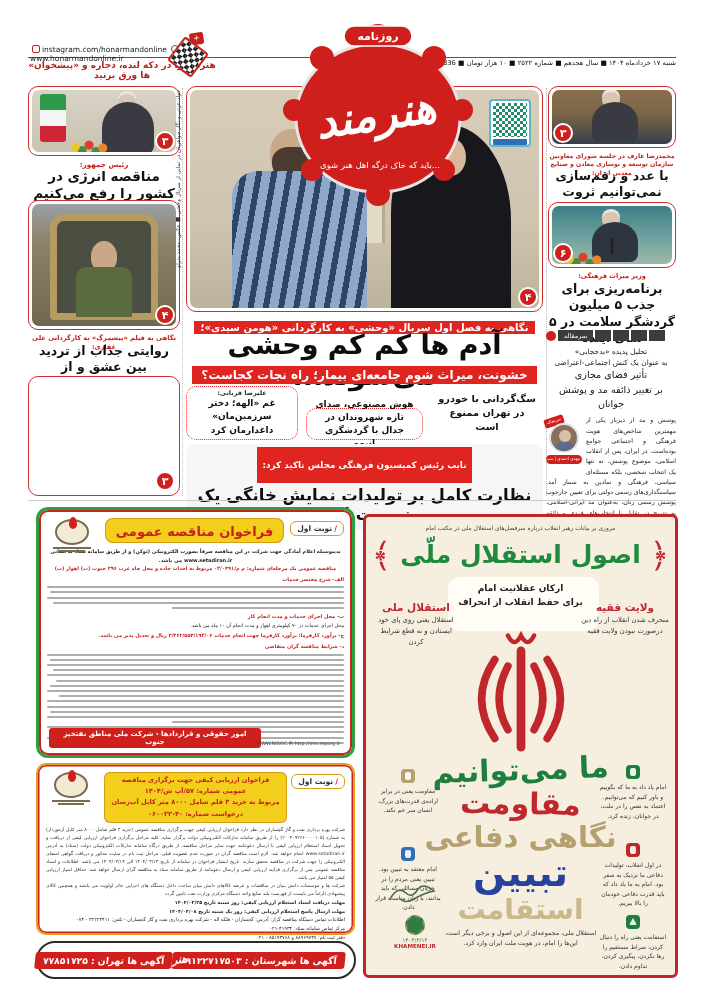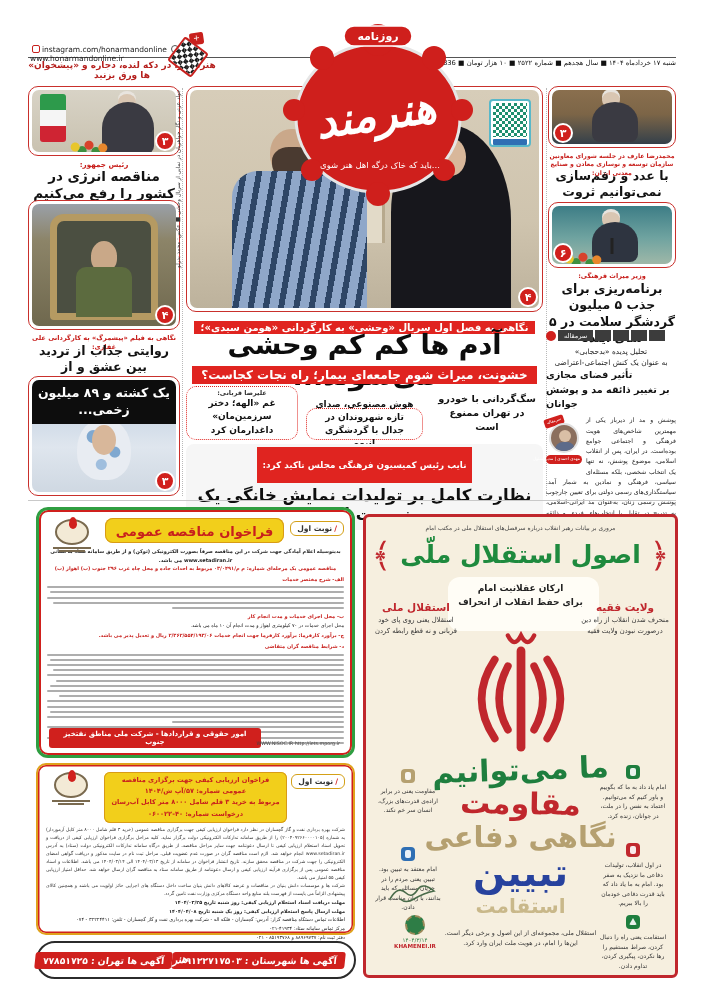--- a/index.html
+++ b/index.html
@@ -96,21 +96,21 @@
   .parl .pk{display:inline-block;background:#e02420;color:#fff;font-weight:bold;font-size:8.8px;padding:13px 6px;}
   .parl .ph2{font-size:16.5px;font-weight:900;color:#0f0f0f;margin-top:3px;}
 
   
   .edit{position:absolute;right:25px;top:330px;width:130px;}
   .edbar{display:flex;align-items:center;gap:2px;direction:ltr;}
   .edbar .sq{width:16px;height:11px;background:#3c3c3c;}
   .edbar .lbl{background:#3c3c3c;color:#fff;font-size:6.5px;padding:1.5px 6px;white-space:nowrap;}
   .edbar .dot{width:10px;height:10px;border-radius:50%;background:#d0201d;}
   .eddek{font-size:7.4px;color:#222;text-align:center;margin-top:5px;line-height:1.5;}
-  .edtitle{font-size:9.6px;font-weight:bold;color:#111;text-align:left;line-height:1.5;}
+  .edtitle{font-size:9.6px;font-weight:normal;color:#111;text-align:center;line-height:1.5;}
   .edbody{font-size:6.2px;color:#222;text-align:justify;line-height:1.65;margin-top:4px;}
   .edava{float:left;width:36px;height:54px;margin:2px 4px 2px 0;position:relative;}
   .edava .av{width:30px;height:30px;border-radius:50%;background:#8b6f5e;margin:6px auto 2px;border:2px solid #e2e2e2;position:relative;overflow:hidden;}
   .edava .av:before{content:"";position:absolute;left:8px;top:5px;width:12px;height:12px;background:#d9bfa6;border-radius:50%;}
   .edava .av:after{content:"";position:absolute;left:4px;top:17px;width:20px;height:14px;background:#5d6b8a;border-radius:8px 8px 0 0;}
   .edava .nm{background:#d0201d;color:#fff;font-size:4.2px;border-radius:6px;padding:1px 2px;text-align:center;white-space:nowrap;}
   .edava .st{position:absolute;left:-2px;top:0;background:#d0201d;color:#fff;font-size:4px;padding:1px 3px;transform:rotate(-18deg);border-radius:2px;}
   .edmore{font-size:7.2px;font-weight:bold;color:#c8201d;margin-top:2px;}
 
   
@@ -147,21 +147,21 @@
   .info .sub{position:absolute;top:64px;left:0;right:0;text-align:center;font-size:9px;font-weight:bold;color:#222;line-height:1.6;}
   .term{position:absolute;width:88px;text-align:center;top:84px;}
   .term .tt{font-size:10.5px;font-weight:bold;color:#c0272d;}
   .term .tx{font-size:6.8px;color:#333;line-height:1.6;margin-top:2px;}
   .emblem{position:absolute;top:112px;left:50%;transform:translateX(-50%);}
   .words{position:absolute;top:238px;left:0;right:0;text-align:center;line-height:1;}
   .words .w0{font-size:30px;font-weight:900;color:#1e7e3e;display:block;transform:rotate(-2deg);}
   .words .w1{font-size:30px;font-weight:900;color:#c0272d;display:block;margin-top:4px;transform:rotate(1deg);}
   .words .w2{font-size:29px;font-weight:900;color:#b5a070;display:block;margin-top:4px;}
   .words .w3{font-size:38px;font-weight:900;color:#27429e;display:block;margin-top:2px;}
-  .words .w4{font-size:20px;font-weight:900;color:#c9b88a;display:block;margin-top:4px;letter-spacing:2px;}
+  .words .w4{font-size:28px;font-weight:900;color:#c9b88a;display:block;margin-top:4px;letter-spacing:2px;}
   .note{position:absolute;width:68px;font-size:6px;color:#333;line-height:1.6;text-align:center;}
   .note .ic{width:14px;height:14px;border-radius:4px;margin:0 auto 3px;position:relative;}
   .ic.green{background:#1e7e3e;} .ic.red{background:#c0272d;} .ic.tan{background:#b5a070;} .ic.blue{background:#2f6fb4;}
   .ic:before{content:"";position:absolute;left:4px;top:3px;width:6px;height:8px;background:#fff;border-radius:2px;opacity:.9;}
   .ic.mount:before{width:0;height:0;background:none;border-left:4px solid transparent;border-right:4px solid transparent;border-bottom:7px solid #fff;left:3px;top:3px;}
   .info .cap{position:absolute;bottom:26px;left:40px;right:40px;text-align:center;font-size:6.3px;color:#333;line-height:1.7;}
   .kh{position:absolute;left:14px;bottom:26px;width:70px;text-align:center;}
   .kh .circ{width:20px;height:20px;border-radius:50%;background:#2e7d46;margin:0 auto 2px;border:2px dashed #9a8a5a;}
   .kh .khl{font-size:5.6px;font-weight:bold;color:#c0272d;direction:ltr;}
   .kh .khd{font-size:5.6px;color:#2e7d46;}
@@ -239,27 +239,20 @@
       <div class="cockpit"></div>
       <div class="pilot-head"></div>
       <div class="pilot-body"></div>
     </div>
     <div class="badge" style="right:4px;bottom:4px;">۴</div>
   </div>
   <div class="abs kick" style="left:28px;top:334px;width:152px;font-size:6.6px;">نگاهی به فیلم «پیشمرگ» به کارگردانی علی غفاری:</div>
   <div class="abs hl" style="left:28px;top:343px;width:152px;font-size:12.5px;line-height:1.3;">روایتی جذاب از تردید بین عشق و از خودگذشتگی</div>
 
   <div class="pframe" style="left:28px;top:376px;width:152px;height:120px;">
-    <div class="pimg ph-woman">
-      <div class="ovl-black">
-        <div>یک کشته و ۸۹ میلیون زخمی...</div>
-      </div>
-      <div class="scarf"></div>
-      <div class="face"></div>
-    </div>
     <div class="badge" style="right:4px;bottom:4px;">۳</div>
   </div>
 
   <div class="vcap">جواد عزتی و نگار جواهریان در نمایی از سریال وحشی ■ عکس: محمد بدرلو</div>
 
   <div class="pframe" style="left:186px;top:86px;width:357px;height:226px;">
     <div class="pimg ph-main">
       <div class="door"></div>
       <div class="wom2"></div>
       <div class="man-head"></div>
@@ -447,21 +440,21 @@
       <span>ارکان عقلانیت امام</span><br>
       <span>برای حفظ انقلاب از انحراف</span>
     </div>
 
     <div class="term" style="right:6px;">
       <div class="tt">ولایت فقیه</div>
       <div class="tx">منحرف شدن انقلاب از راه دین درصورت نبودن ولایت فقیه</div>
     </div>
     <div class="term" style="left:6px;">
       <div class="tt">استقلال ملی</div>
-      <div class="tx">استقلال یعنی روی پای خود قربانی و نه قطع رابطه کردن</div>
+      <div class="tx">استقلال یعنی روی پای خود ایستادن و نه قطع شرایط کردن</div>
     </div>
 
     <div class="emblem">
       <svg width="110" height="140" viewBox="0 0 100 128">
         <g stroke="#c0272d" fill="none" stroke-linecap="round">
           <path d="M38 6 q6 12 12 0 q6 12 12 0" stroke-width="4"></path>
           <path d="M50 20 v88" stroke-width="8"></path>
           <path d="M38 34 q-16 30 0 58" stroke-width="7"></path>
           <path d="M62 34 q16 30 0 58" stroke-width="7"></path>
           <path d="M26 28 q-24 36 0 72" stroke-width="7"></path>

